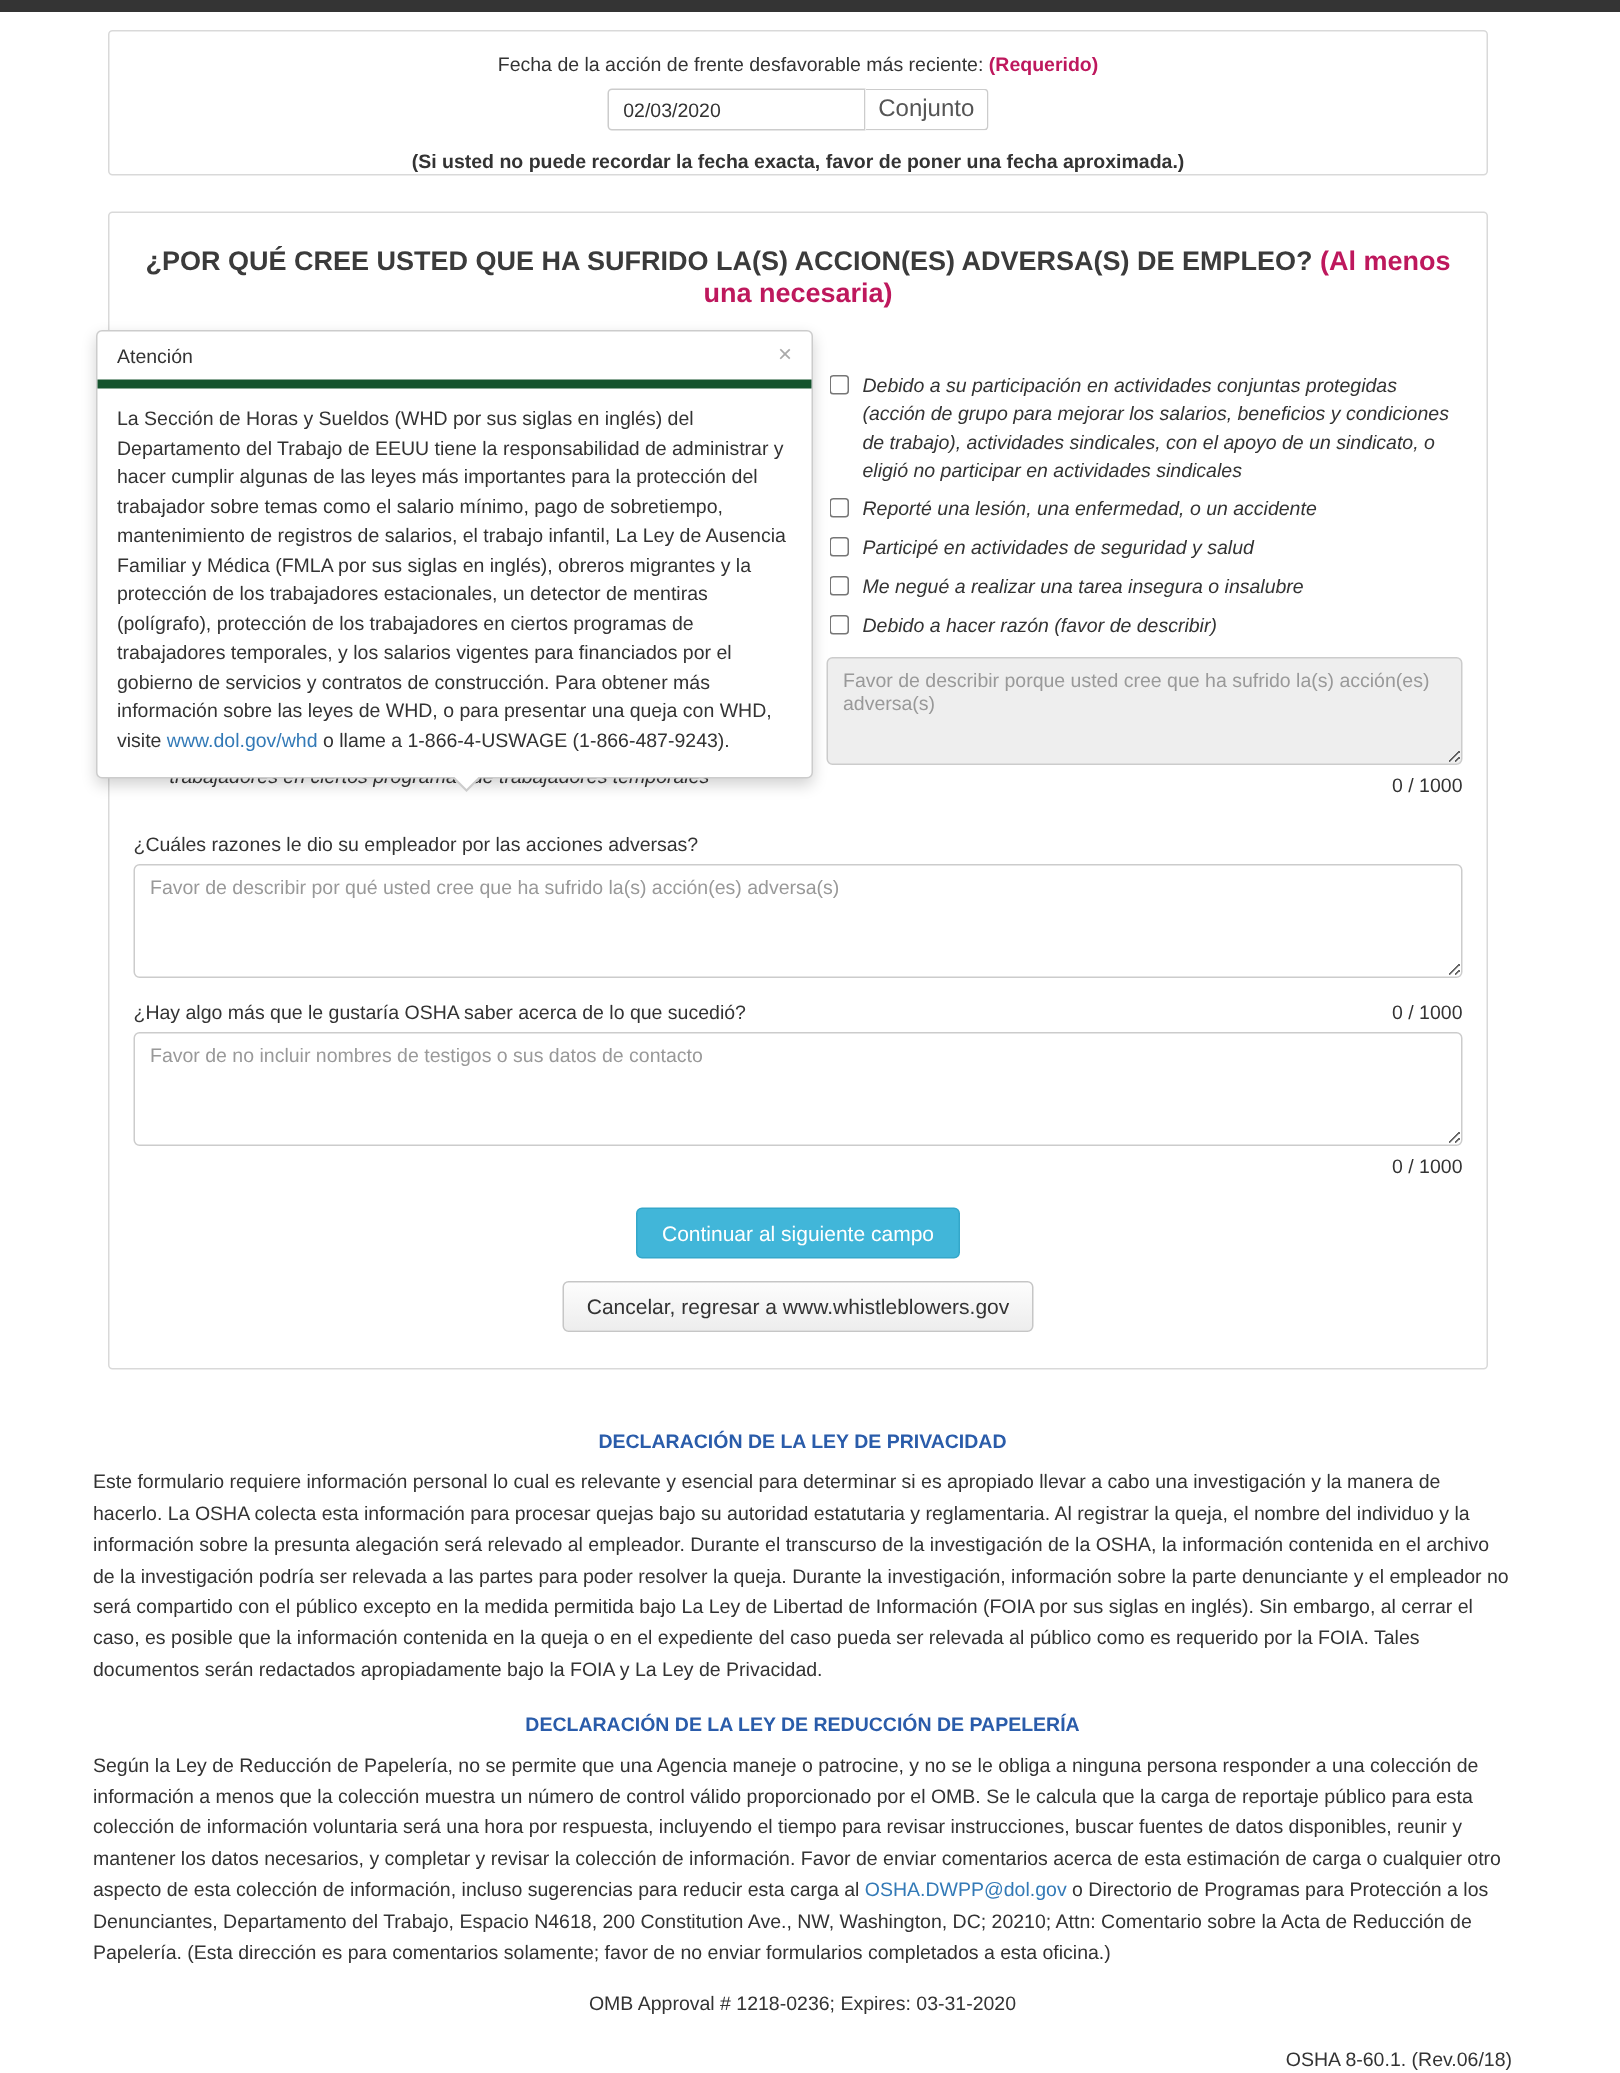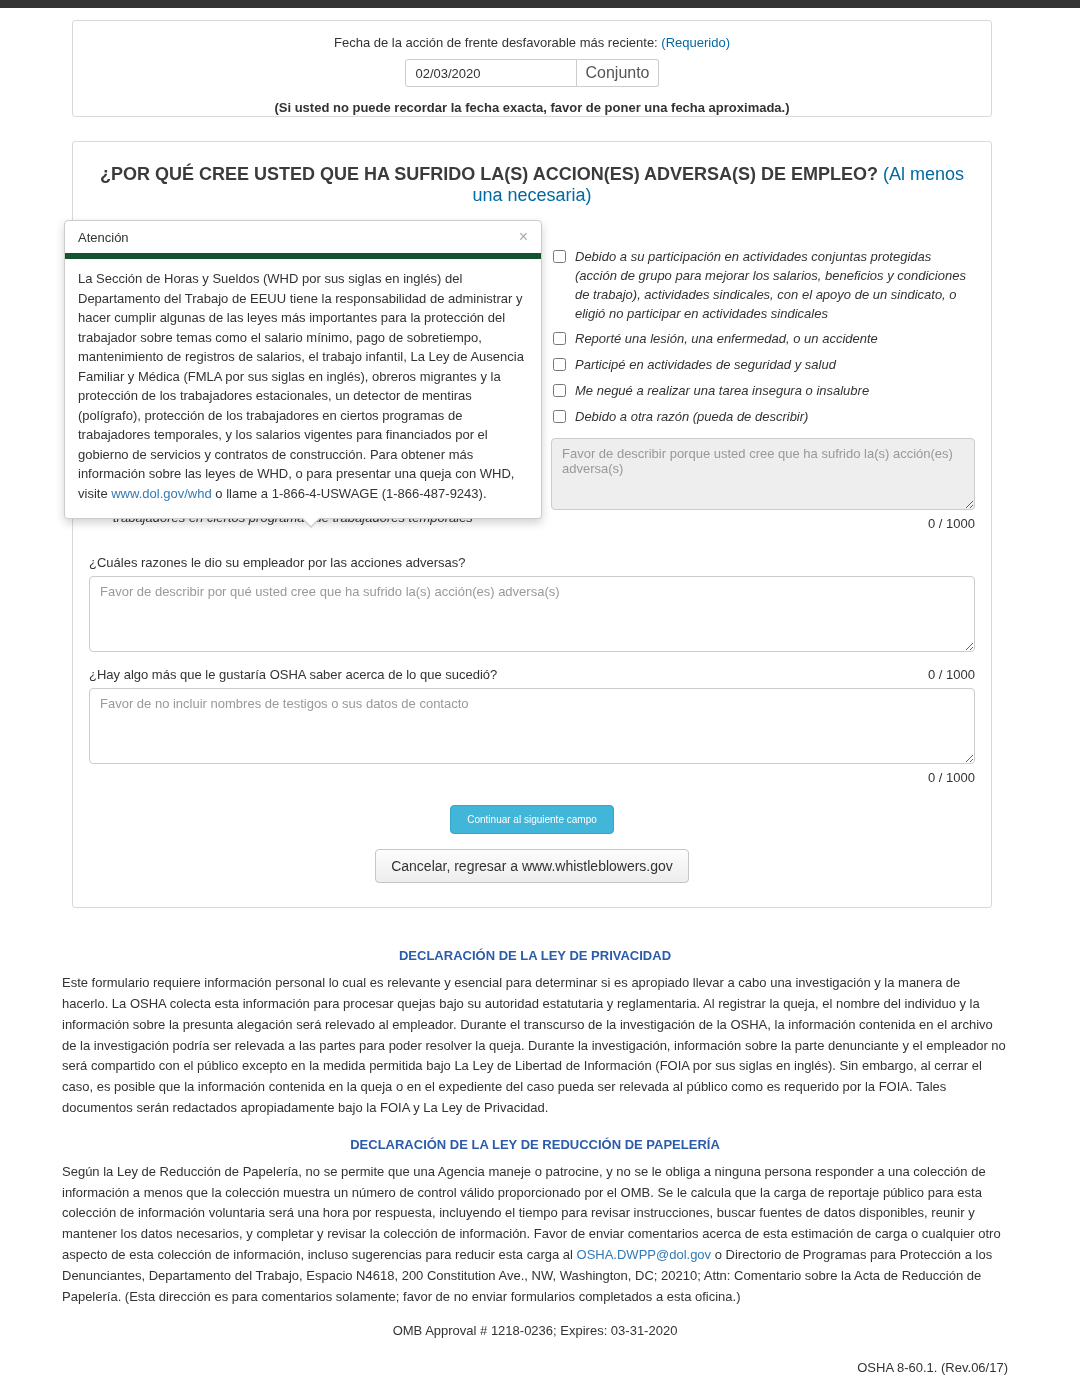--- a/index.html
+++ b/index.html
@@ -5,21 +5,21 @@
   * { box-sizing: border-box; }
   body {
     margin: 0; width: 1080px; background: #fff;
     font-family: "Liberation Sans", "DejaVu Sans", sans-serif;
     font-size: 13px; color: #333;
   }
   .topbar { height: 8px; background: #343434; }
 
   .card { width: 920px; margin-left: 72px; border: 1px solid #d9d9d9; border-radius: 3px; padding: 14px 16px; background: #fff; }
   .card-date { margin-top: 12px; text-align: center; height: 97px; }
-  .req { color: #0369a1; font-weight: normal; }
+  .req { color: #be185d; font-weight: bold; }
   .input-group { display: inline-flex; margin-top: 9px; }
   .date-input { width: 172px; height: 28px; border: 1px solid #ccc; border-radius: 3px 0 0 3px; padding: 0 9px; font-size: 13px; color: #333; font-family: inherit; }
   .calendar-btn { height: 28px; border: 1px solid #ccc; border-left: none; border-radius: 0 3px 3px 0; background: #fff; font-size: 16px; color: #555; padding: 0 8px; cursor: pointer; font-family: inherit; }
   .hint { margin-top: 13px; font-weight: bold; }
 
   .card-reasons { margin-top: 24px; position: relative; padding-bottom: 24px; min-height: 655px; }
   .section-heading { text-align: center; font-weight: bold; font-size: 18px; margin-top: 8px; color: #3b3b3b; }
   .instruction { margin-top: 17px; }
   .columns { display: flex; margin-top: 10px; }
   .col-left { width: 452px; }
@@ -39,21 +39,21 @@
   textarea { width: 100%; border: 1px solid #ccc; border-radius: 4px; padding: 7px 10px; font-family: inherit; font-size: 13px; color: #555; resize: vertical; }
   textarea::placeholder { color: #999; }
   textarea:disabled { background: #eee; }
   .ta-right { height: 72px; margin-top: 4px; }
   .ta-main { height: 76px; margin-top: 6px; }
   .counter { text-align: right; margin-top: 3px; }
   .between { display: flex; justify-content: space-between; align-items: flex-end; margin-top: 12px; }
   .q-label { margin-top: 20px; }
 
   .btn-col { display: flex; flex-direction: column; align-items: center; margin-top: 20px; gap: 15px; }
-  .btn-continue { background: #41b6d9; border: 1px solid #34a7ca; color: #fff; font-size: 10px; padding: 8px 16px; border-radius: 4px; cursor: pointer; font-family: inherit; }
+  .btn-continue { background: #41b6d9; border: 1px solid #34a7ca; color: #fff; font-size: 14px; padding: 8px 16px; border-radius: 4px; cursor: pointer; font-family: inherit; }
   .btn-cancel { background: linear-gradient(#fdfdfd, #ededed); border: 1px solid #c6c6c6; color: #333; font-size: 14px; padding: 8px 15px; border-radius: 4px; cursor: pointer; font-family: inherit; }
 
   .privacy { padding: 26px 72px 0 62px; }
   .p-heading { text-align: center; color: #2a5caa; font-weight: bold; font-size: 13px; margin: 14px 0 10px; }
   .p-text { line-height: 1.6; }
   .omb { text-align: center; margin-top: 16px; }
   .form-num { text-align: right; margin-top: 22px; margin-bottom: 20px; }
 
   .footer-top { background: #a64443; height: 64px; display: flex; align-items: center; padding-left: 80px; gap: 15px; }
 </style>
@@ -105,21 +105,21 @@
       <div class="cb-item">
         <input type="checkbox" style="">
         <label class="cb-label">Participé en actividades de seguridad y salud</label>
       </div>
       <div class="cb-item">
         <input type="checkbox" style="">
         <label class="cb-label">Me negué a realizar una tarea insegura o insalubre</label>
       </div>
       <div class="cb-item">
         <input type="checkbox" style="">
-        <label class="cb-label">Debido a otra razón (pueda de describir)</label>
+        <label class="cb-label">Debido a hacer razón (favor de describir)</label>
       </div>
       <textarea class="ta-right" disabled="" placeholder="Favor de describir porque usted cree que ha sufrido la(s) acción(es) adversa(s)" style=""></textarea>
       <div class="counter">0 / 1000</div>
     </div>
   </div>
 
   
   <div class="tooltip-pop">
     <div class="tooltip-header">
       <span>Atención</span>
@@ -150,21 +150,21 @@
 <div class="privacy">
   <div class="p-heading">DECLARACIÓN DE LA LEY DE PRIVACIDAD</div>
   <div class="p-text">Este formulario requiere información personal lo cual es relevante y esencial para determinar si es apropiado llevar a cabo una investigación y la manera de hacerlo. La OSHA colecta esta información para procesar quejas bajo su autoridad estatutaria y reglamentaria. Al registrar la queja, el nombre del individuo y la información sobre la presunta alegación será relevado al empleador. Durante el transcurso de la investigación de la OSHA, la información contenida en el archivo de la investigación podría ser relevada a las partes para poder resolver la queja. Durante la investigación, información sobre la parte denunciante y el empleador no será compartido con el público excepto en la medida permitida bajo La Ley de Libertad de Información (FOIA por sus siglas en inglés). Sin embargo, al cerrar el caso, es posible que la información contenida en la queja o en el expediente del caso pueda ser relevada al público como es requerido por la FOIA. Tales documentos serán redactados apropiadamente bajo la FOIA y La Ley de Privacidad.</div>
 
   <div class="p-heading" style="margin-top:18px;">DECLARACIÓN DE LA LEY DE REDUCCIÓN DE PAPELERÍA</div>
   <div class="p-text">
     <span>Según la Ley de Reducción de Papelería, no se permite que una Agencia maneje o patrocine, y no se le obliga a ninguna persona responder a una colección de información a menos que la colección muestra un número de control válido proporcionado por el OMB. Se le calcula que la carga de reportaje público para esta colección de información voluntaria será una hora por respuesta, incluyendo el tiempo para revisar instrucciones, buscar fuentes de datos disponibles, reunir y mantener los datos necesarios, y completar y revisar la colección de información. Favor de enviar comentarios acerca de esta estimación de carga o cualquier otro aspecto de esta colección de información, incluso sugerencias para reducir esta carga al </span><span class="link">OSHA.DWPP@dol.gov</span><span> o Directorio de Programas para Protección a los Denunciantes, Departamento del Trabajo, Espacio N4618, 200 Constitution Ave., NW, Washington, DC; 20210; Attn: Comentario sobre la Acta de Reducción de Papelería. (Esta dirección es para comentarios solamente; favor de no enviar formularios completados a esta oficina.)</span>
   </div>
 
   <div class="omb">OMB Approval # 1218-0236; Expires: 03-31-2020</div>
-  <div class="form-num">OSHA 8-60.1. (Rev.06/17)</div>
+  <div class="form-num">OSHA 8-60.1. (Rev.06/18)</div>
 </div>
 
 <div class="footer-top">
   <span>
     <svg width="54" height="54" viewBox="0 0 54 54">
       <circle cx="27" cy="27" r="25" fill="none" stroke="#fff" stroke-width="2.2"></circle>
       <circle cx="27" cy="27" r="19" fill="none" stroke="#fff" stroke-width="1.3"></circle>
       <path d="M27 13 l3 5 h-6 z" fill="#fff"></path>
       <rect x="21" y="20" width="12" height="14" rx="2" fill="none" stroke="#fff" stroke-width="1.4"></rect>
       <path d="M21 25 h12 M27 20 v14" stroke="#fff" stroke-width="1"></path>

